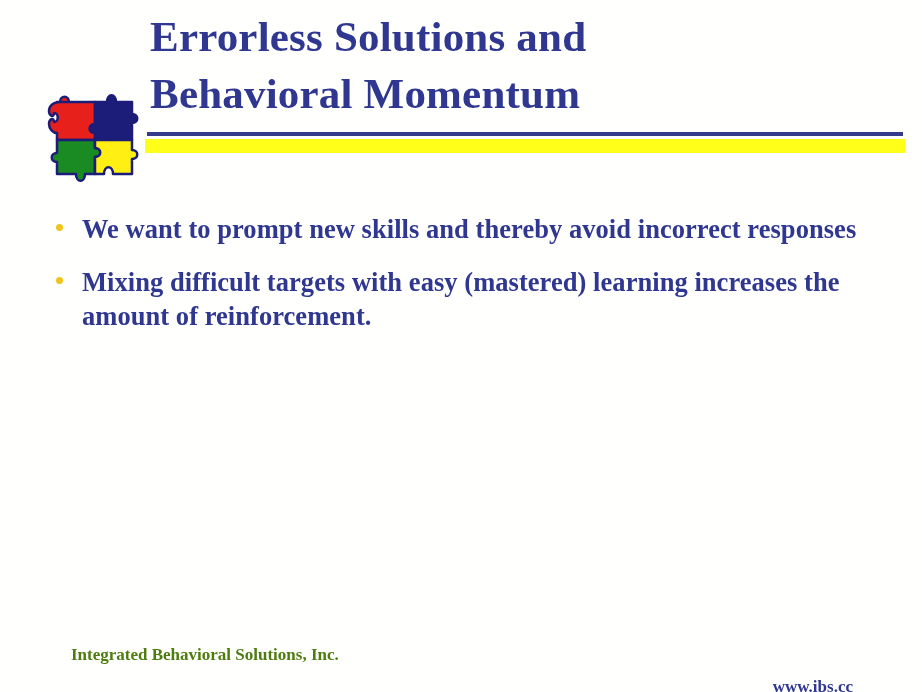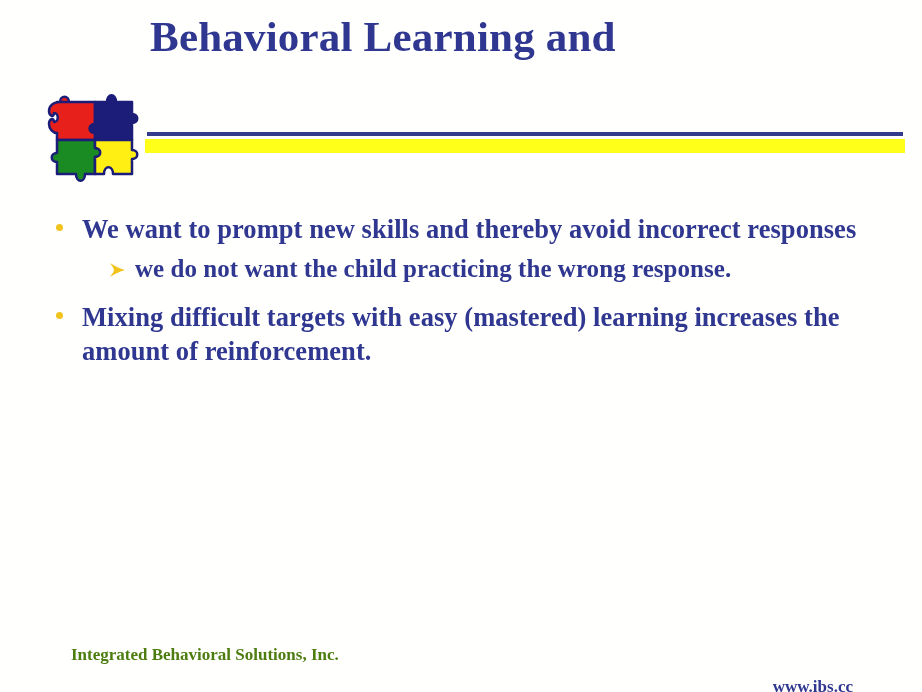--- a/index.html
+++ b/index.html
@@ -147,21 +147,22 @@
     white-space: nowrap;
     margin-top: 32px;
   }
 </style>
 </head>
 <body>
 
 <div class="slide">
 
   <div class="title-block">
-    <div class="title-line">Behavioral Learning and</div>
+    <div class="title-line">Errorless Solutions and</div>
+    <div class="title-line">Behavioral Momentum</div>
   </div>
 
   <div class="rule-navy"></div>
   <div class="rule-yellow"></div>
 
   <div class="logo">
     <svg width="116" height="106" viewBox="0 0 116 106" xmlns="http://www.w3.org/2000/svg">
       <g stroke="#1b1d78" stroke-width="2.5" stroke-linejoin="round">
 
         <path fill="#e8201c" d="M24,20
@@ -218,28 +219,20 @@
 
     <div class="bullet-row lvl1">
       <div class="marker-dot">
           <span></span>
         </div>
       <div class="bullet-text">We want to prompt new skills and thereby avoid incorrect responses</div>
     </div>
 
     <div class="gap-sm"></div>
 
-    <div class="bullet-row lvl2">
-      <div class="marker-arrow">
-        <svg width="20" height="20" viewBox="0 0 20 20" xmlns="http://www.w3.org/2000/svg">
-          <path d="M3,3 C10,7 14,9 18,10 C14,11 10,13 3,17 C6,13 7,11 7,10 C7,9 6,7 3,3 Z" fill="#f2c31a"></path>
-        </svg>
-      </div>
-      <div class="bullet-text sub">we do not want the child practicing the wrong response.</div>
-    </div>
 
     <div class="gap-sm"></div>
 
 
     <div class="gap-md"></div>
 
     <div class="bullet-row lvl1">
       <div class="marker-dot">
           <span></span>
         </div>

